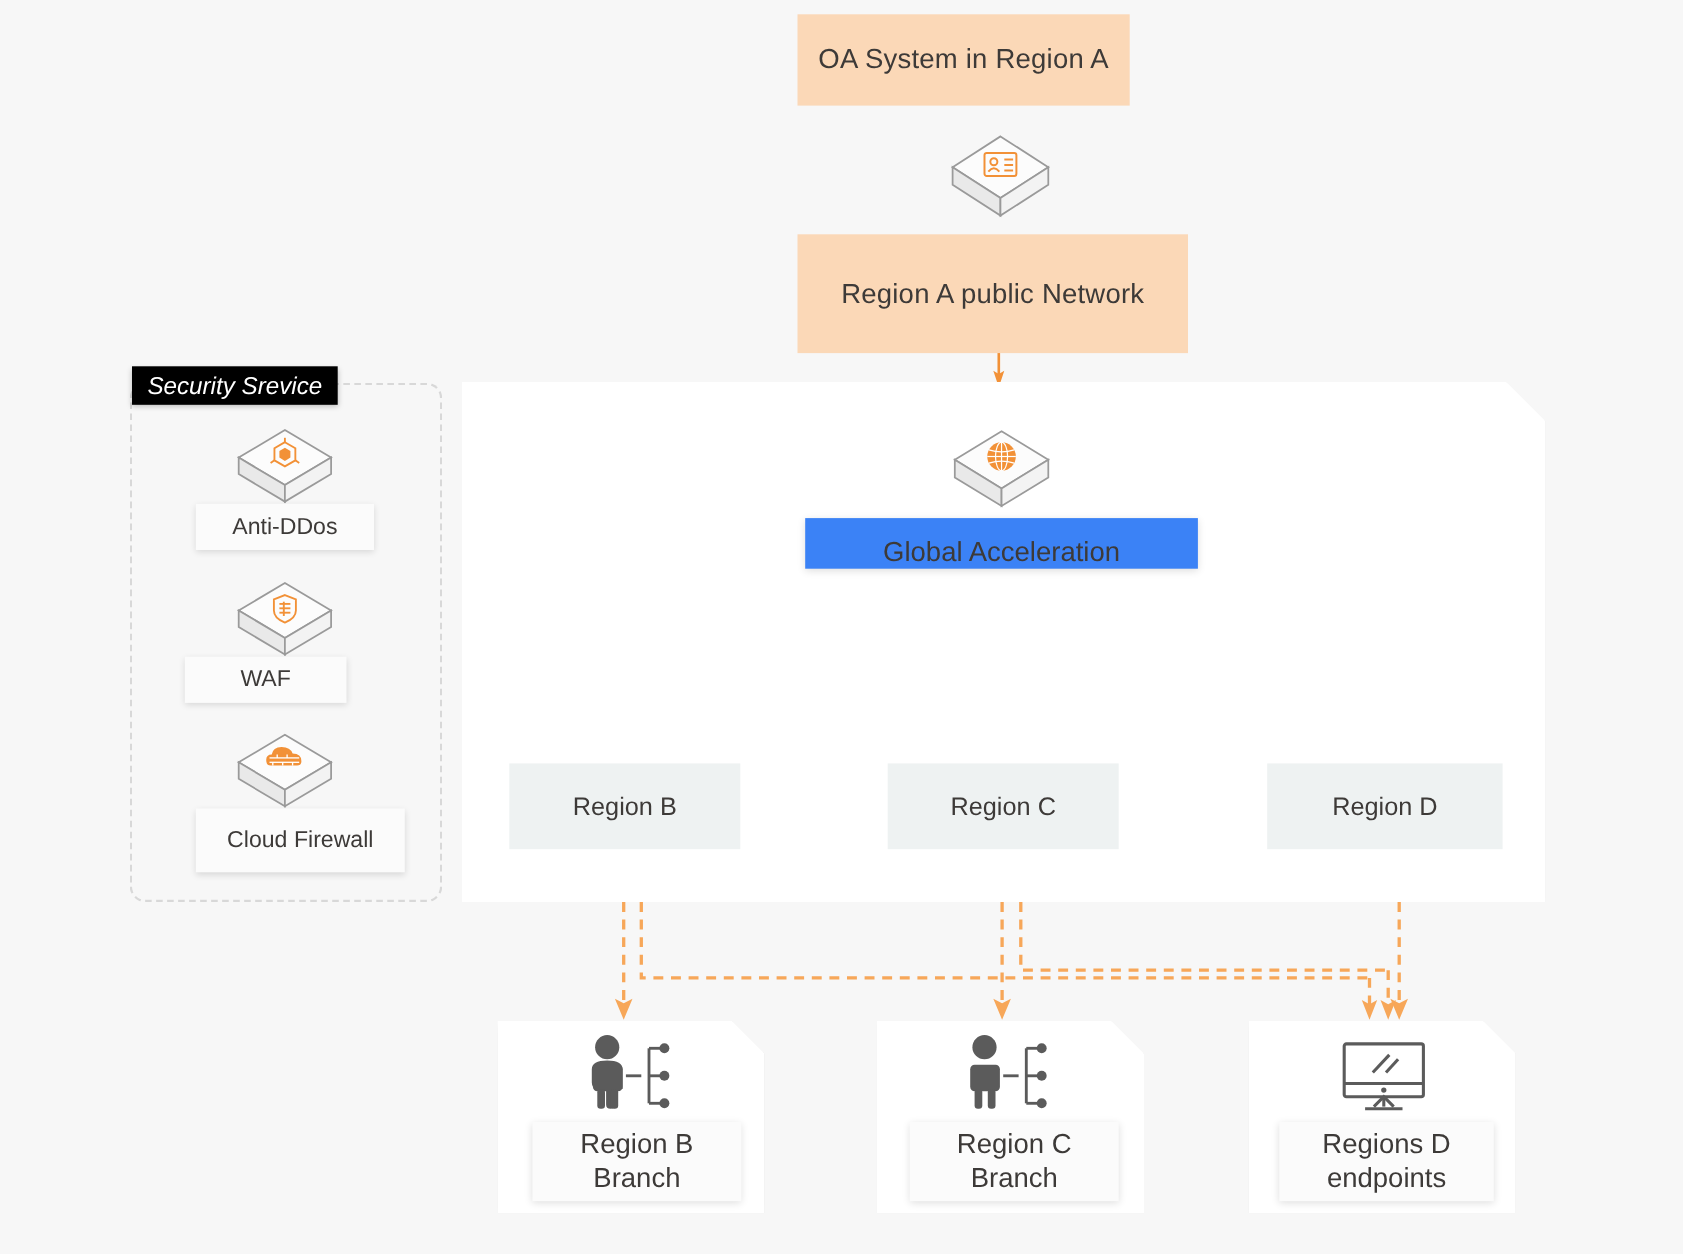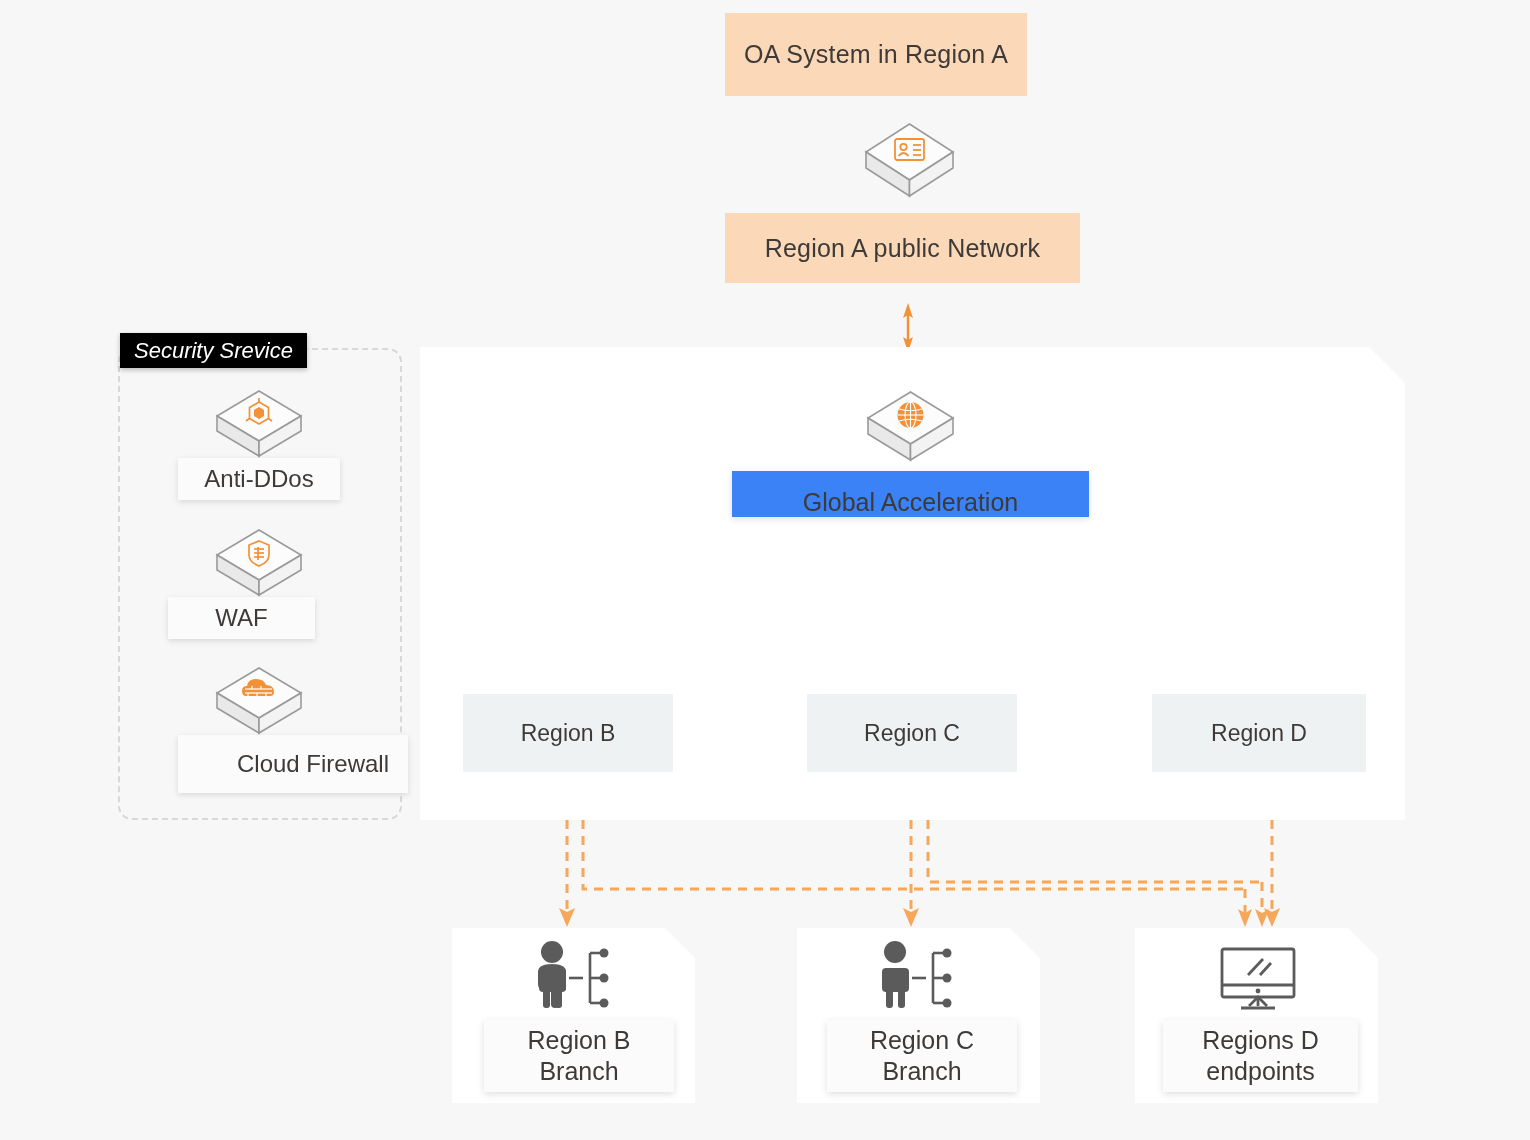--- a/index.html
+++ b/index.html
@@ -43,21 +43,21 @@
     background:#000000;color:#ffffff;
     font-size:22px;
     display:flex;align-items:center;justify-content:center;
     padding:0 14px;
     box-shadow:0 2px 5px rgba(0,0,0,.25);
   }
   .chip{
     background:#fbfbfb;
     box-shadow:0 2px 6px rgba(0,0,0,.13);
     display:flex;align-items:center;justify-content:center;
-    text-align:right;color:#3d3a38;font-size:24px;line-height:1.22;
+    text-align:right;color:#3d3a38;font-size:21px;line-height:1.22;
   }
 
   
   .card{
     background:#ffffff;
     box-shadow:0 3px 9px rgba(0,0,0,.14);
     clip-path:polygon(0 0, calc(100% - 30px) 0, 100% 30px, 100% 100%, 0 100%);
   }
   .cardlabel{
     background:#fbfbfb;
@@ -148,21 +148,21 @@
       <rect x="0" y="3" width="29" height="21" rx="2"></rect>
       <circle cx="8.5" cy="11" r="3.2"></circle>
       <path d="M3.5 20 q5 -6 10 0"></path>
       <line x1="18" y1="9" x2="26" y2="9"></line>
       <line x1="18" y1="14" x2="26" y2="14"></line>
       <line x1="18" y1="19" x2="26" y2="19"></line>
     </g>
   </svg>
 </div>
 
-<div class="abs peach" style="left:725px;top:213px;width:355px;height:70px;">
+<div class="abs peach" style="left:725px;top:213px;width:355px;height:108px;">
   <span>Region A public Network</span>
 </div>
 
 <div class="abs secpanel" style="left:118px;top:348px;width:280px;height:468px;"></div>
 
 <div class="abs sectitle" style="left:120px;top:333px;height:35px;font-style:italic;">
   <span>Security Srevice</span>
 </div>
 
 <div class="abs" style="left:213px;top:388px;width:92px;height:72px;">
@@ -213,21 +213,21 @@
         <line x1="-14" y1="2" x2="13" y2="2"></line>
         <line x1="-7" y1="-5" x2="-7" y2="-2"></line>
         <line x1="2" y1="-5" x2="2" y2="-2"></line>
         <line x1="-11" y1="2" x2="-11" y2="5"></line>
         <line x1="-2" y1="2" x2="-2" y2="5"></line>
         <line x1="7" y1="2" x2="7" y2="5"></line>
       </g>
     </g>
   </svg>
 </div>
-<div class="abs chip" style="left:178px;top:735px;width:190px;height:58px;flex-direction:column;padding-left:40px;">
+<div class="abs chip" style="left:178px;top:735px;width:190px;height:58px;flex-direction:column;">
   <span style="white-space:pre-line;">Cloud Firewall</span>
 </div>
 
 <div class="abs stage" style="left:420px;top:347px;width:985px;height:473px;"></div>
 
 <div class="abs" style="left:863px;top:388px;width:95px;height:80px;">
   <svg viewBox="0 0 95 80" width="95" height="80">
     <polygon points="47.5,4 90,30 47.5,56 5,30" fill="#fcfcfc" stroke="#9a9a9a" stroke-width="1.6"></polygon>
     <polygon points="5,30 47.5,56 47.5,72 5,46" fill="#e9e9e9" stroke="#9a9a9a" stroke-width="1.6"></polygon>
     <polygon points="90,30 47.5,56 47.5,72 90,46" fill="#f3f3f3" stroke="#9a9a9a" stroke-width="1.6"></polygon>

